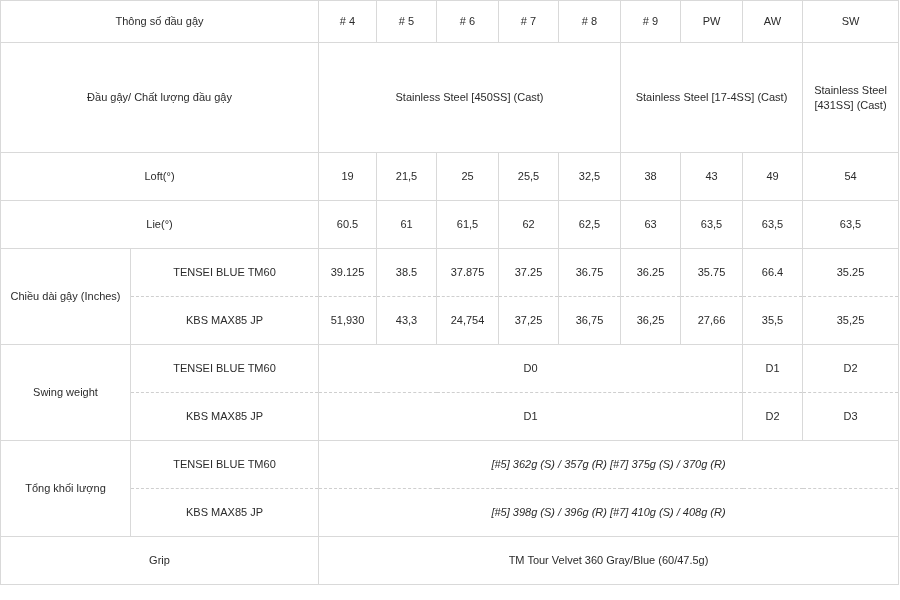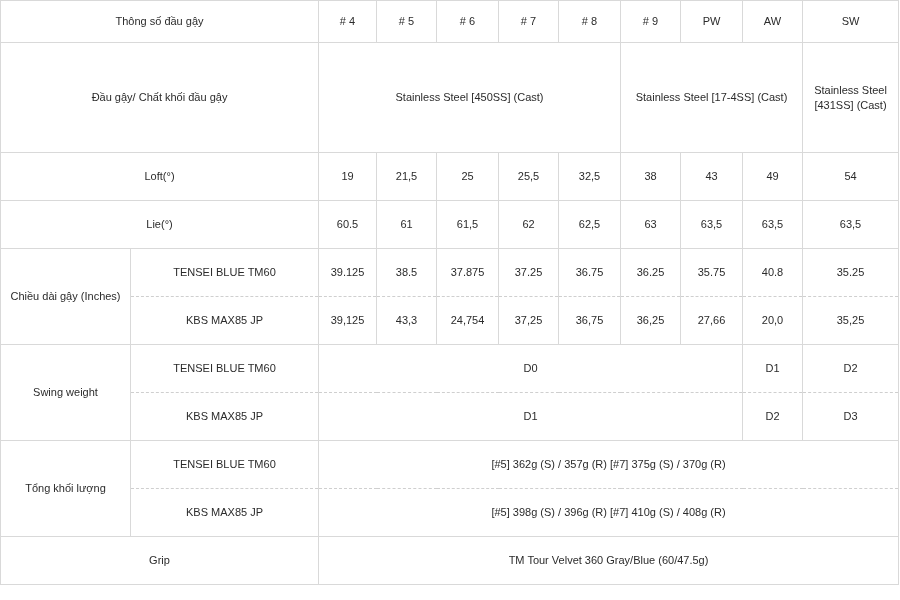--- a/index.html
+++ b/index.html
@@ -55,21 +55,21 @@
   }
   .material {
     font-size: 11px;
   }
   .dashed-bottom {
     border-bottom: 1px dashed #cfcfcf !important;
   }
   .dashed-top {
     border-top: 1px dashed #cfcfcf !important;
   }
-  .nowrap { white-space: nowrap; }
+  .nowrap { white-space: nowrap; font-style: italic; }
 </style>
 </head>
 <body>
 
 <table class="spec">
   <colgroup>
     <col style="width:130px">
     <col style="width:188px">
     <col style="width:58px">
     <col style="width:60px">
@@ -90,21 +90,21 @@
     <td class="hdr-club"># 6</td>
     <td class="hdr-club"># 7</td>
     <td class="hdr-club"># 8</td>
     <td class="hdr-club"># 9</td>
     <td class="hdr-club">PW</td>
     <td class="hdr-club">AW</td>
     <td class="hdr-club">SW</td>
   </tr>
 
   <tr style="height:110px">
-    <td class="row-head" colspan="2">Đầu gậy/ Chất khối đầu gậy</td>
+    <td class="row-head" colspan="2">Đầu gậy/ Chất lượng đầu gậy</td>
     <td class="material" colspan="5">Stainless Steel [450SS] (Cast)</td>
     <td class="material" colspan="3">Stainless Steel [17-4SS] (Cast)</td>
     <td class="material">Stainless Steel [431SS] (Cast)</td>
   </tr>
 
   <tr style="height:48px">
     <td class="row-head" colspan="2">Loft(°)</td>
     <td>19</td>
     <td>21,5</td>
     <td>25</td>
@@ -132,33 +132,33 @@
   <tr style="height:48px">
     <td class="row-head" rowspan="2">Chiều dài gậy (Inches)</td>
     <td class="sub-head dashed-bottom">TENSEI BLUE TM60</td>
     <td class="dashed-bottom">39.125</td>
     <td class="dashed-bottom">38.5</td>
     <td class="dashed-bottom">37.875</td>
     <td class="dashed-bottom">37.25</td>
     <td class="dashed-bottom">36.75</td>
     <td class="dashed-bottom">36.25</td>
     <td class="dashed-bottom">35.75</td>
-    <td class="dashed-bottom">40.8</td>
+    <td class="dashed-bottom">66.4</td>
     <td class="dashed-bottom">35.25</td>
   </tr>
   <tr style="height:48px">
     <td class="sub-head dashed-top">KBS MAX85 JP</td>
-    <td class="dashed-top">39,125</td>
+    <td class="dashed-top">51,930</td>
     <td class="dashed-top">43,3</td>
     <td class="dashed-top">24,754</td>
     <td class="dashed-top">37,25</td>
     <td class="dashed-top">36,75</td>
     <td class="dashed-top">36,25</td>
     <td class="dashed-top">27,66</td>
-    <td class="dashed-top">20,0</td>
+    <td class="dashed-top">35,5</td>
     <td class="dashed-top">35,25</td>
   </tr>
 
   <tr style="height:48px">
     <td class="row-head" rowspan="2">Swing weight</td>
     <td class="sub-head dashed-bottom">TENSEI BLUE TM60</td>
     <td class="dashed-bottom" colspan="7">D0</td>
     <td class="dashed-bottom">D1</td>
     <td class="dashed-bottom">D2</td>
   </tr>

